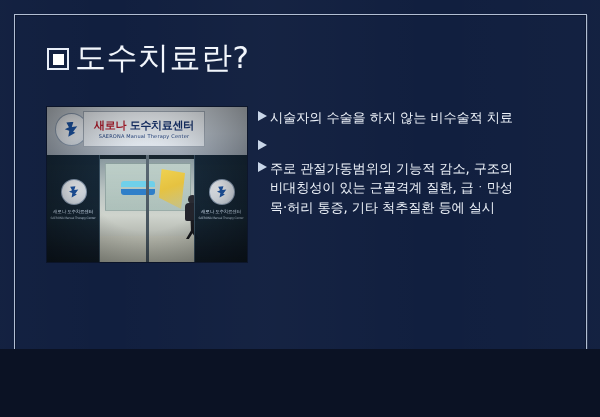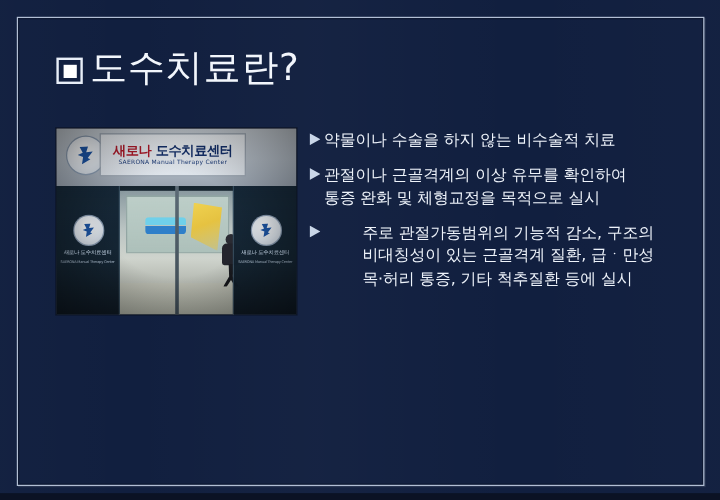--- a/index.html
+++ b/index.html
@@ -12,21 +12,21 @@
     width: 600px;
     height: 417px;
     overflow: hidden;
     font-family: "DejaVu Sans", "Liberation Sans", sans-serif;
   }
 
   
   .slide {
     position: relative;
     width: 600px;
-    height: 411px;
+    height: 349px;
     background:
       radial-gradient(ellipse 95% 80% at 50% 42%, #16294f 0%, #122245 48%, #0d1a36 100%),
       linear-gradient(180deg, #132палитра 0%, #0e1b37 100%);
     background-color: #111f3f;
     overflow: hidden;
   }
   .slide::after{
     
     content:"";
     position:absolute; inset:0;
@@ -211,21 +211,21 @@
     left: 258px;
     top: 108px;
     width: 300px;
     z-index: 3;
   }
   .bullet {
     display: flex;
     align-items: flex-start;
     margin-bottom: 9px;
   }
-  .bullet:last-child { margin-bottom: 15px; gap: 32px; }
+  .bullet:last-child { margin-bottom: 15px; }
   .bullet-marker {
     flex: none;
     width: 12px;
     margin-top: 3px;
     color: #c9d6e8;
     font-size: 11px;
     line-height: 1;
   }
   .bullet-marker svg { display:block; }
   .bullet-text {
@@ -301,32 +301,30 @@
   </div>
 
   <div class="bullets">
 
     <div class="bullet">
       <div class="bullet-marker">
         <svg width="9" height="10" viewBox="0 0 9 10">
             <polygon points="0,0 9,5 0,10" fill="#c9d6e8"></polygon>
           </svg>
       </div>
-      <div class="bullet-text">약물이나 수술을 하지 않는 비수술적 치료</div>
+      <div class="bullet-text">시술자의 수술을 하지 않는 비수술적 치료</div>
     </div>
 
 
     <div class="bullet">
       <div class="bullet-marker">
         <svg width="9" height="10" viewBox="0 0 9 10">
             <polygon points="0,0 9,5 0,10" fill="#c9d6e8"></polygon>
           </svg>
       </div>
-      <div class="bullet-text">관절이나 근골격계의 이상 유무를 확인하여
-통증 완화 및 체형교정을 목적으로 실시</div>
     </div>
 
     <div class="bullet">
       <div class="bullet-marker">
         <svg width="9" height="10" viewBox="0 0 9 10">
             <polygon points="0,0 9,5 0,10" fill="#c9d6e8"></polygon>
           </svg>
       </div>
       <div class="bullet-text">주로 관절가동범위의 기능적 감소, 구조의
 비대칭성이 있는 근골격계 질환, 급ㆍ만성

